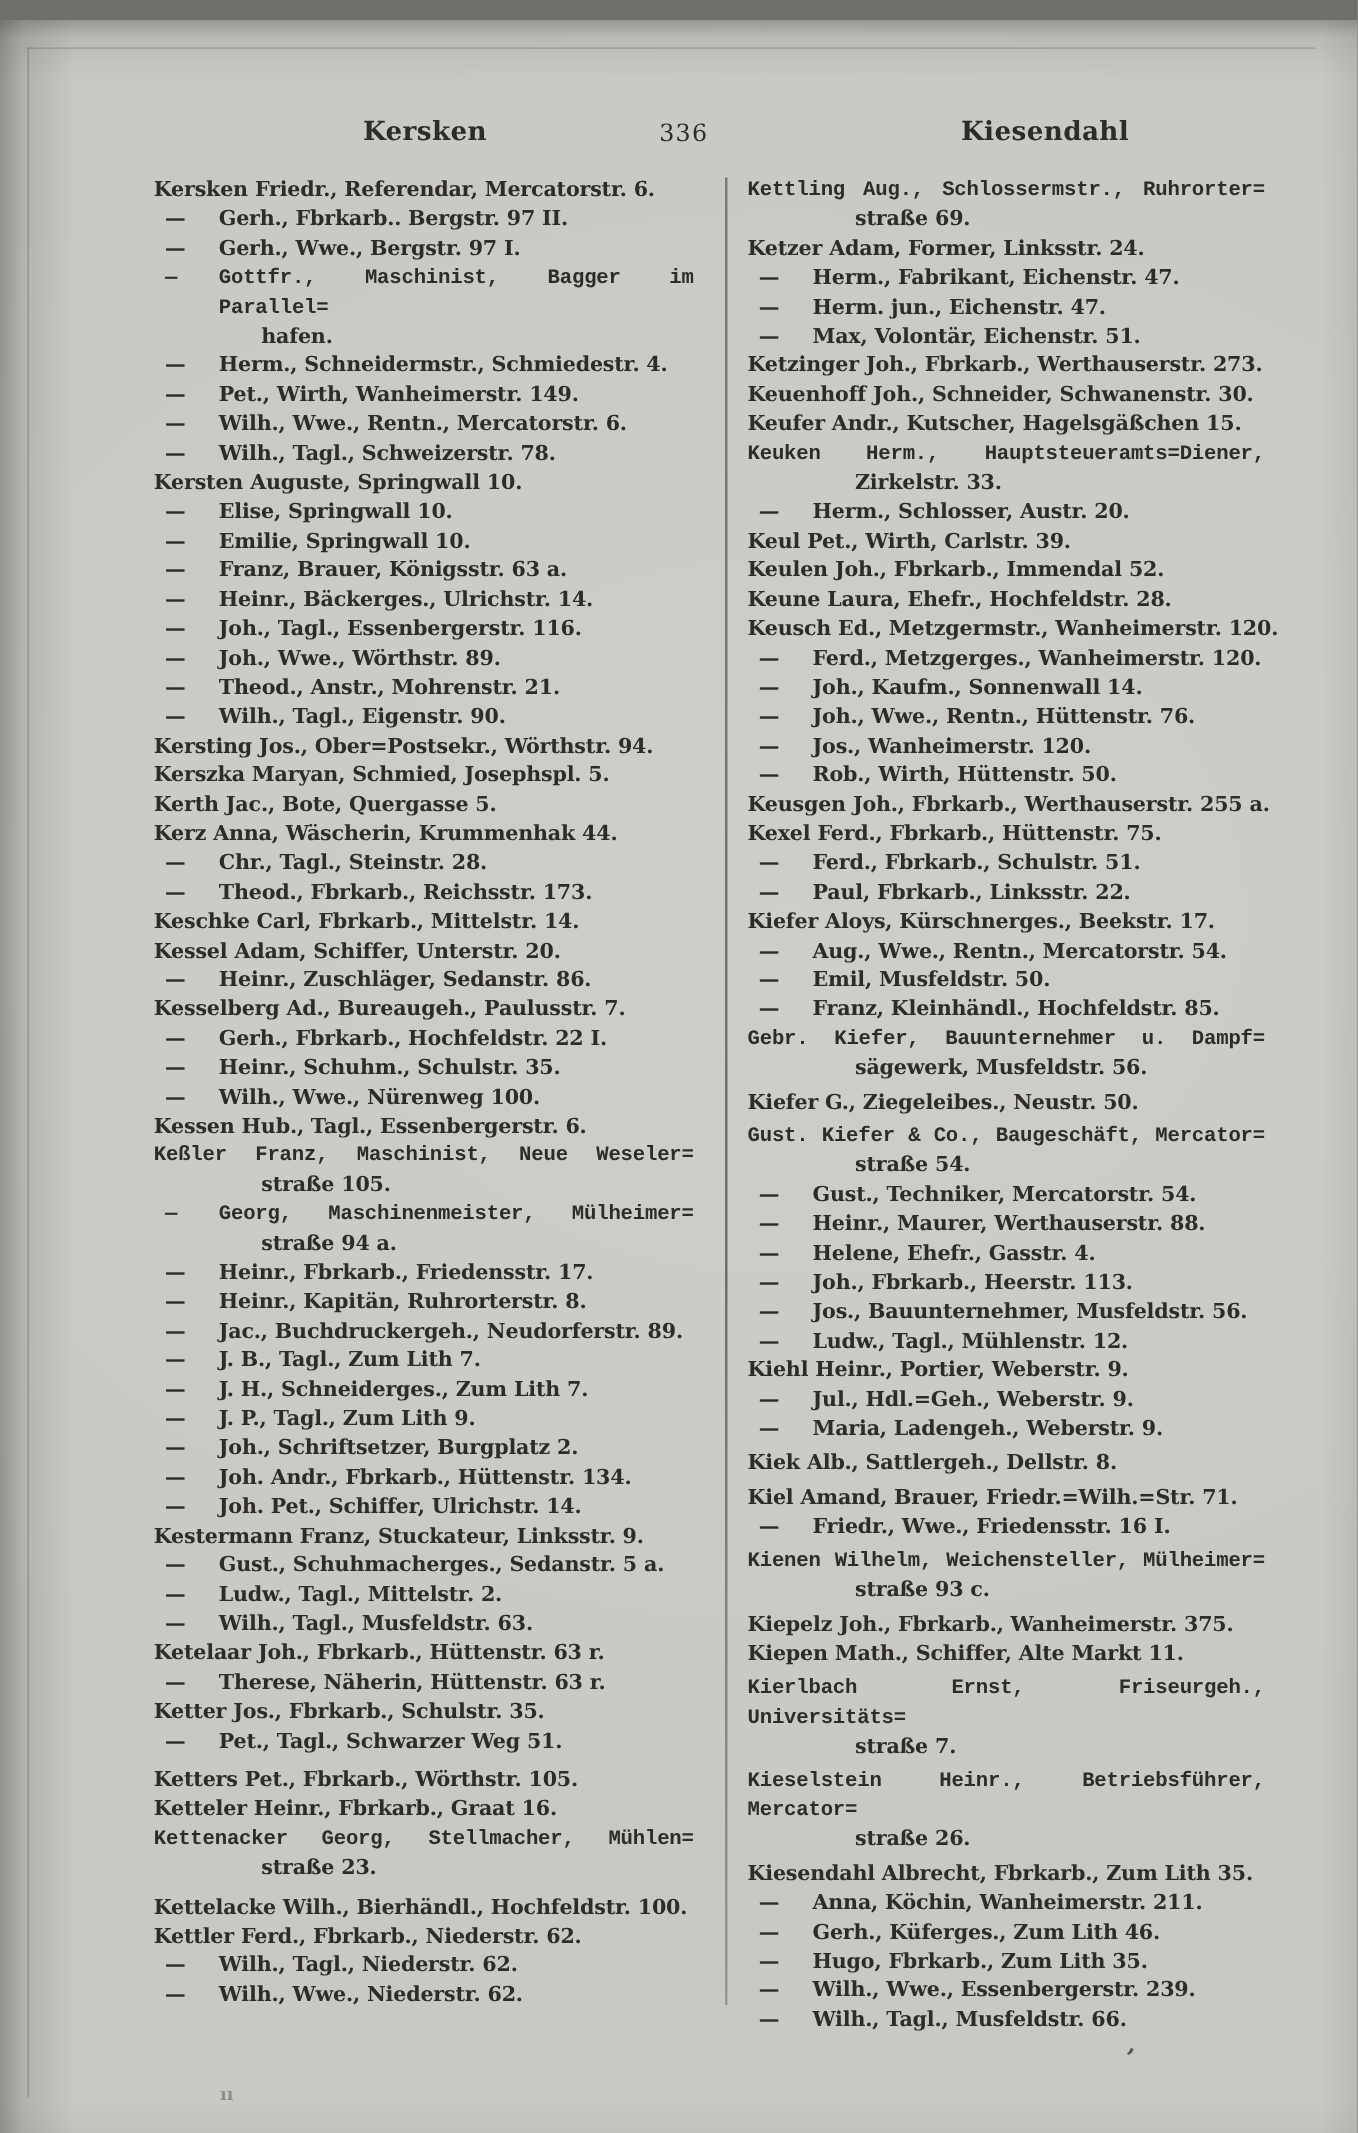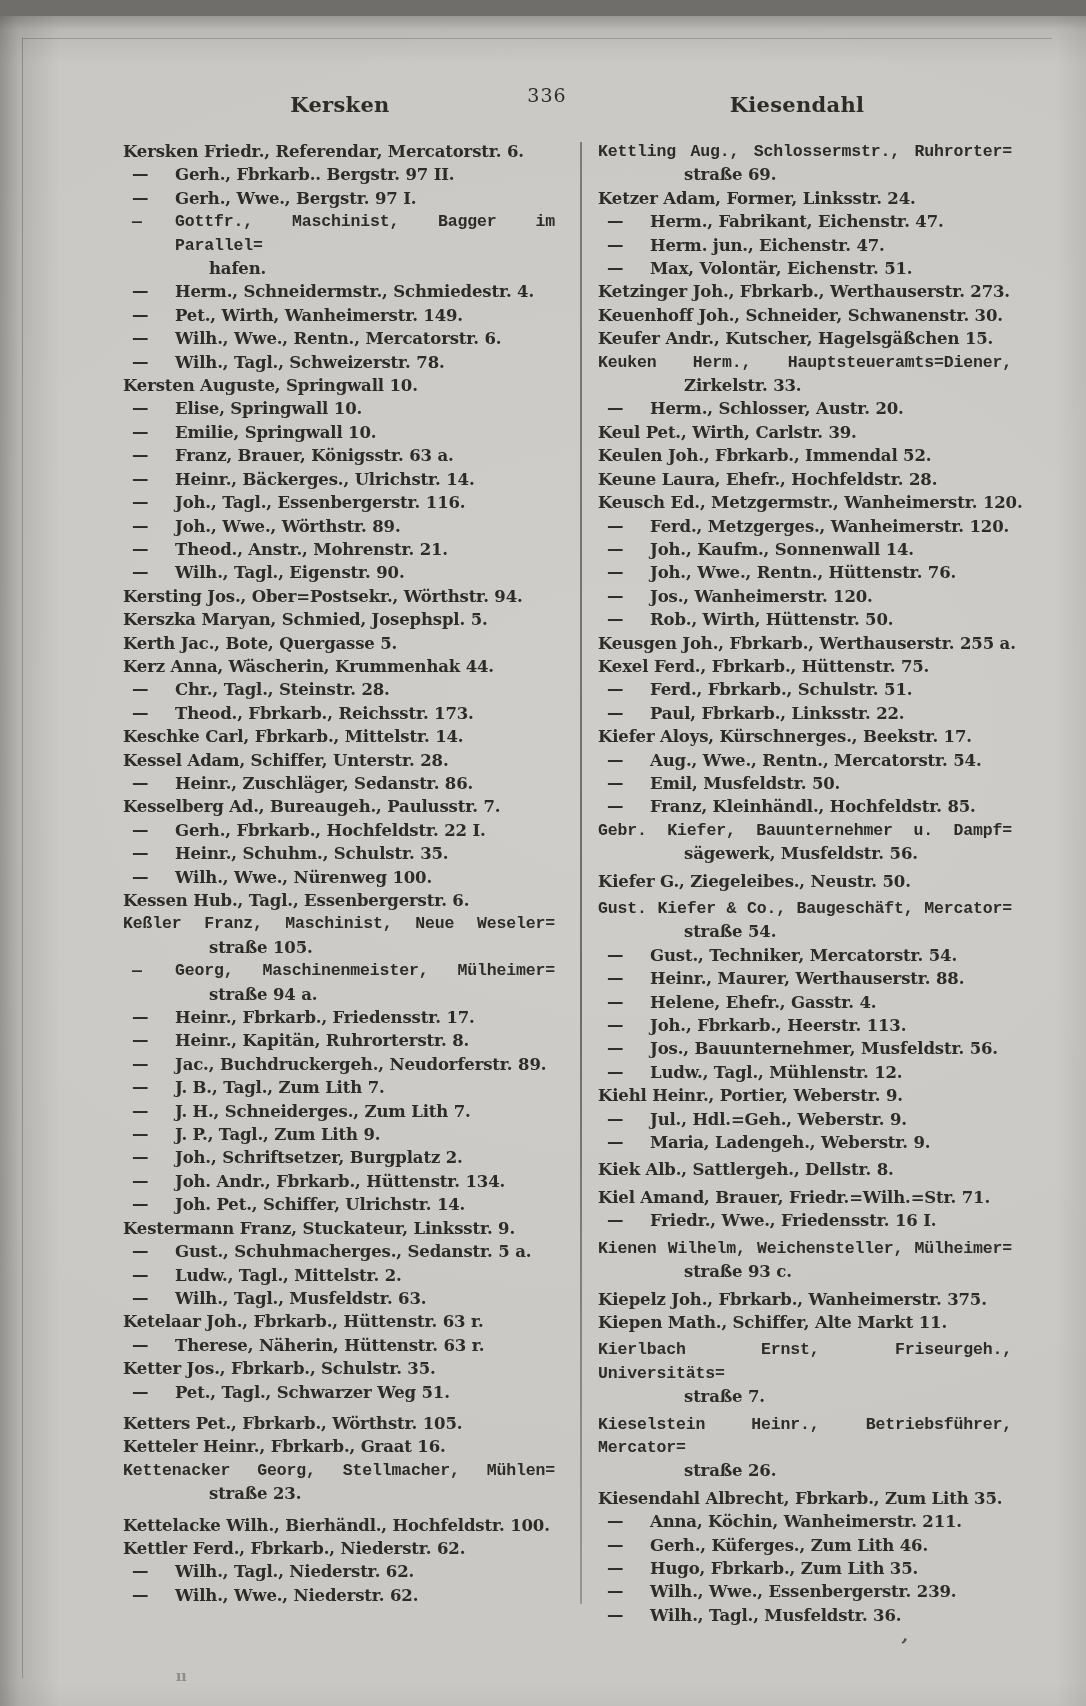--- a/index.html
+++ b/index.html
@@ -16,21 +16,21 @@
       linear-gradient(180deg, rgba(58,56,52,.34) 0px, rgba(58,56,52,.10) 14px, rgba(58,56,52,0) 48px),
       linear-gradient(270deg, rgba(58,56,52,.10) 0px, rgba(58,56,52,0) 30px),
       linear-gradient(0deg, rgba(58,56,52,.08) 0px, rgba(58,56,52,0) 40px),
       #c9c8c4;
   }
   .crease-v{position:absolute;left:22px;top:22px;width:1px;height:1640px;background:rgba(70,68,63,.35);}
   .crease-h{position:absolute;left:22px;top:22px;width:1030px;height:1px;background:rgba(70,68,63,.30);}
 
   .hdr{position:absolute;top:76px;transform:translateX(-50%);
        font-weight:700;font-size:21px;letter-spacing:.3px;white-space:nowrap;}
-  .hdr-page{position:absolute;top:68px;transform:translateX(-50%);
+  .hdr-page{position:absolute;top:80px;transform:translateX(-50%);
        font-weight:400;font-size:19px;letter-spacing:1px;}
 
   .divider{position:absolute;left:580px;top:126px;width:2px;height:1462px;
        background:linear-gradient(180deg, rgba(60,58,53,.55), rgba(60,58,53,.65) 60%, rgba(60,58,53,.35));}
 
   .col{position:absolute;top:124px;font-size:16.5px;line-height:23.4px;
        font-weight:700;letter-spacing:-0.15px;}
   .col-left{left:123px;width:432px;}
   .col-right{left:598px;width:414px;}
 
@@ -49,21 +49,21 @@
 </head>
 <body>
 
 <div class="page">
 
   <div class="crease-v"></div>
   <div class="crease-h"></div>
 
   <div class="hdr" style="left:340px">Kersken</div>
   <div class="hdr-page" style="left:547px">336</div>
-  <div class="hdr" style="left:797px">Kiesendahl</div>
+  <div class="hdr" style="left:836px">Kiesendahl</div>
 
   <div class="divider"></div>
 
   <div class="col col-left">
       <div class="line">Kersken Friedr., Referendar, Mercatorstr. 6.</div>
       <div class="line dashline">
         <span class="dash">—</span>
         <span class="txt">Gerh., Fbrkarb.. Bergstr. 97 II.</span>
       </div>
       <div class="line dashline">
@@ -130,21 +130,21 @@
       <div class="line">Kerz Anna, Wäscherin, Krummenhak 44.</div>
       <div class="line dashline">
         <span class="dash">—</span>
         <span class="txt">Chr., Tagl., Steinstr. 28.</span>
       </div>
       <div class="line dashline">
         <span class="dash">—</span>
         <span class="txt">Theod., Fbrkarb., Reichsstr. 173.</span>
       </div>
       <div class="line">Keschke Carl, Fbrkarb., Mittelstr. 14.</div>
-      <div class="line">Kessel Adam, Schiffer, Unterstr. 28.</div>
+      <div class="line">Kessel Adam, Schiffer, Unterstr. 20.</div>
       <div class="line dashline">
         <span class="dash">—</span>
         <span class="txt">Heinr., Zuschläger, Sedanstr. 86.</span>
       </div>
       <div class="line">Kesselberg Ad., Bureaugeh., Paulusstr. 7.</div>
       <div class="line dashline">
         <span class="dash">—</span>
         <span class="txt">Gerh., Fbrkarb., Hochfeldstr. 22 I.</span>
       </div>
       <div class="line dashline">
@@ -373,20 +373,20 @@
       <div class="line dashline">
         <span class="dash">—</span>
         <span class="txt">Hugo, Fbrkarb., Zum Lith 35.</span>
       </div>
       <div class="line dashline">
         <span class="dash">—</span>
         <span class="txt">Wilh., Wwe., Essenbergerstr. 239.</span>
       </div>
       <div class="line dashline">
         <span class="dash">—</span>
-        <span class="txt">Wilh., Tagl., Musfeldstr. 36.</span>
+        <span class="txt">Wilh., Tagl., Musfeldstr. 66.</span>
       </div>
     </div>
 
   <div class="artifact" style="left:900px;top:1618px;transform:rotate(12deg);">’</div>
   <div class="artifact" style="left:176px;top:1652px;font-size:14px;opacity:.5;">ıı</div>
 
 </div>
 
 </body></html>

